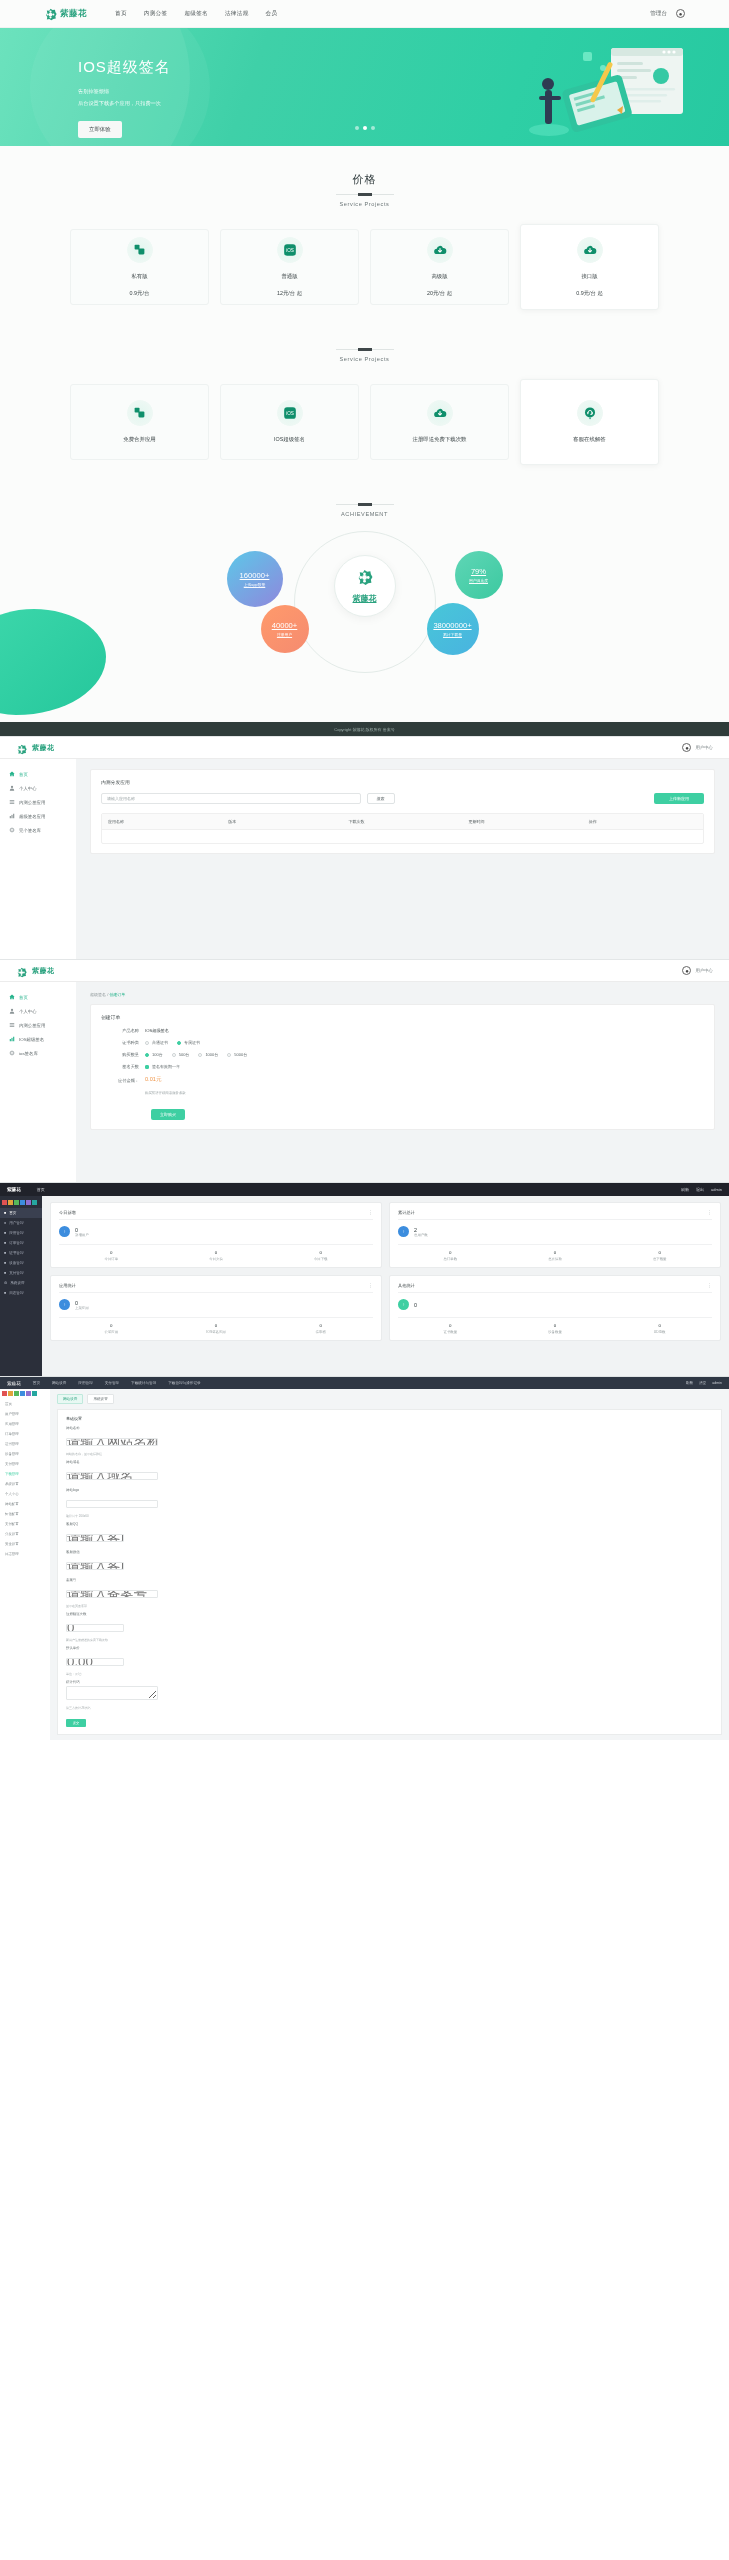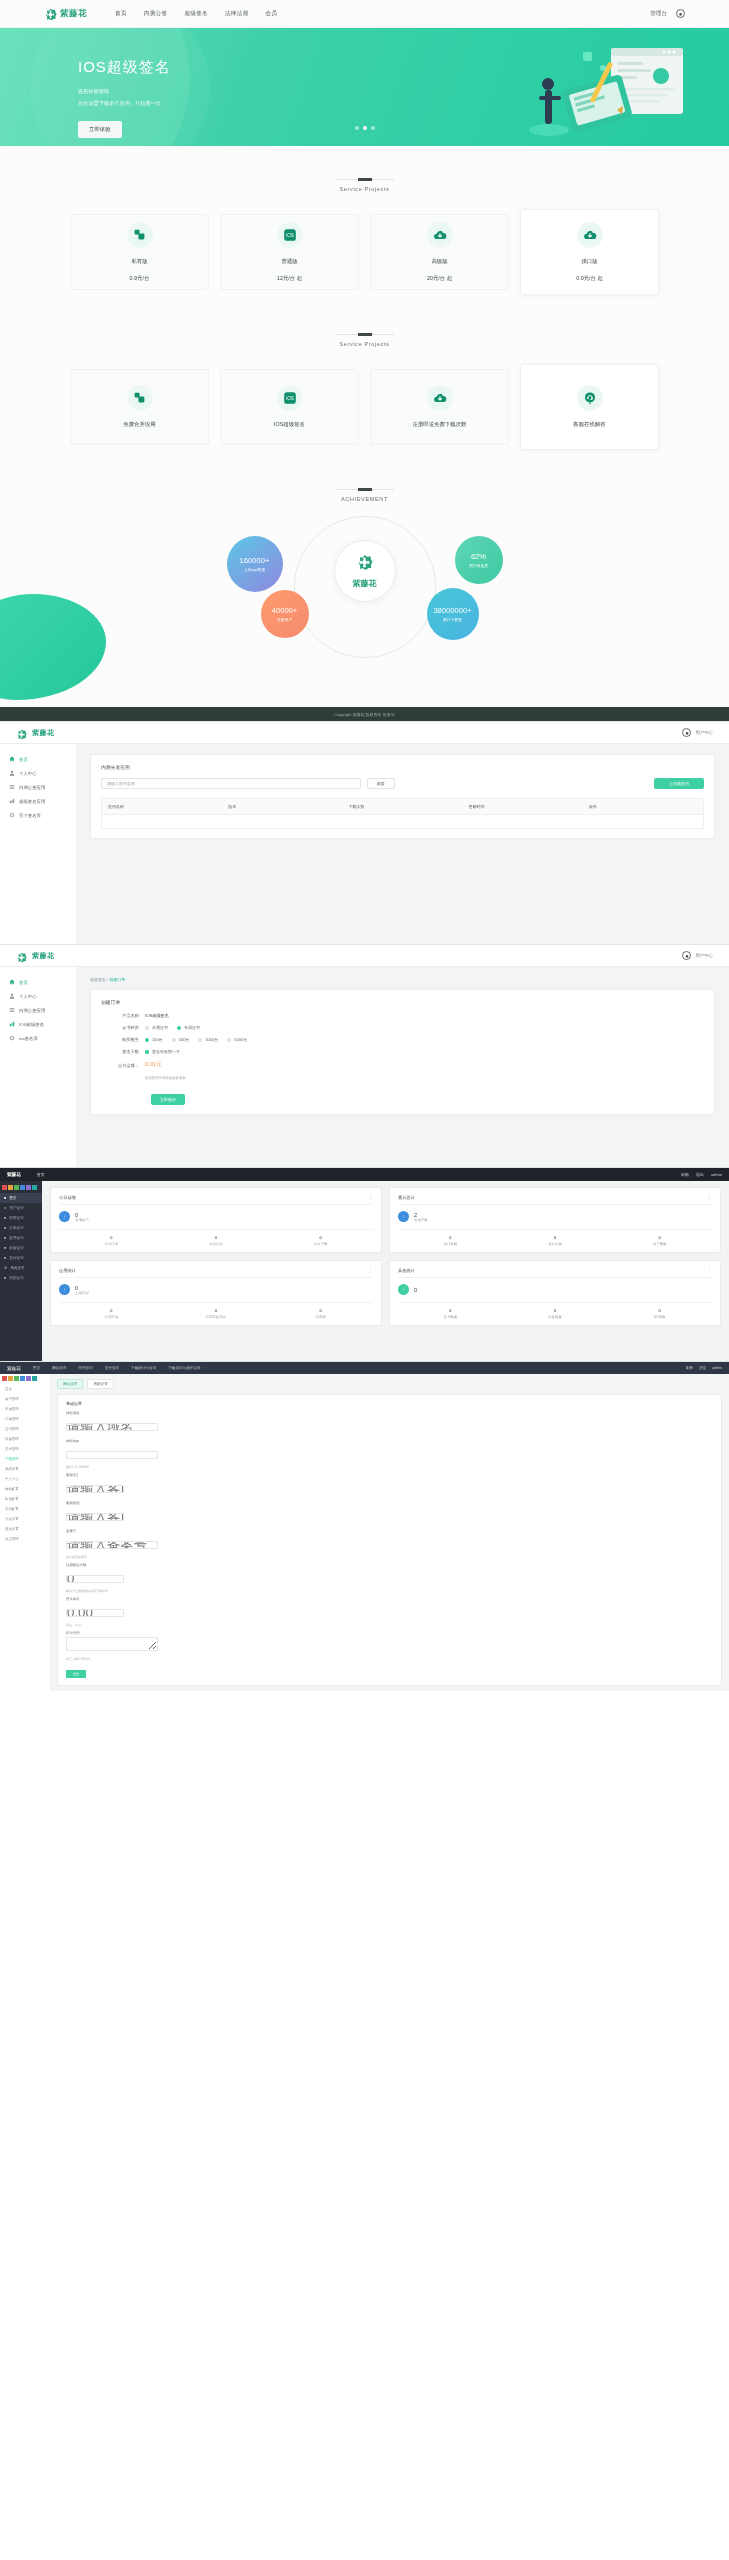--- a/index.html
+++ b/index.html
@@ -77,21 +77,21 @@
   .card-p { font-size:5.4px; color:#3d4648; }
 
   
   .ach { position:relative; height: 205px; background:#fbfcfb; overflow:hidden; }
   .ach-green-blob { position:absolute; left:-44px; top: 92px; width:150px; height:106px;
     background: linear-gradient(135deg,#3fd9ac,#25c79c); border-radius: 52% 48% 60% 40%/55% 45% 55% 45%; }
   .ach-wrap { position:relative; width:260px; margin: 0 auto; height:150px; }
   .ring { position:absolute; left:50%; top:14px; transform:translateX(-50%);
     width:142px; height:142px; border:1px solid #e3ebe8; border-radius:50%; }
   .bubble { position:absolute; border-radius:50%; display:flex; flex-direction:column;
-    align-items:center; justify-content:center; color:#fff; }
+    align-items:center; justify-content:center; color:#fff;text-decoration:underline; }
   .bubble .n { font-size:7.6px; font-weight:500; }
   .bubble .l { font-size:3.8px; margin-top:2px; opacity:.95; }
   .b-center {
     left:50%; top:38px; transform:translateX(-50%); width:62px; height:62px;
     background:#fff; border:1px solid #e7efec; box-shadow:0 2px 10px rgba(0,0,0,.05);
     color:#2aa27f;
   }
   .b-center .brand { font-size:8px; font-weight:bold; color:#2aa27f; margin-top:3px; }
   .b1 { left:-8px; top:34px; width:56px; height:56px; background:linear-gradient(140deg,#5cc8e8,#8f87dd); }
   .b2 { right:-8px; top:34px; width:48px; height:48px; background:linear-gradient(140deg,#5fd6b6,#3cc9a0); }
@@ -280,20 +280,21 @@
 
     <div class="dots">
       <span class="dot"></span>
       <span class="dot on"></span>
       <span class="dot"></span>
     </div>
   </div>
 
   <div class="sec">
     <div class="sec-h">
+      <div class="zh">价格</div>
       <div class="rule">
           <i></i>
         </div>
       <div class="en">Service Projects</div>
     </div>
     <div class="cards">
 
       <div class="card">
         <span class="card-ic">
           <svg width="13" height="13" viewBox="0 0 24 24">
@@ -420,21 +421,21 @@
           </svg>
         </span>
         <span class="brand">紫藤花</span>
       </div>
 
       <div class="bubble b1">
         <span class="n">160000+</span>
         <span class="l">上传app数量</span>
       </div>
       <div class="bubble b2">
-        <span class="n">62%</span>
+        <span class="n">79%</span>
         <span class="l">用户满意度</span>
       </div>
       <div class="bubble b3">
         <span class="n">40000+</span>
         <span class="l">注册用户</span>
       </div>
       <div class="bubble b4">
         <span class="n">38000000+</span>
         <span class="l">累计下载量</span>
       </div>
@@ -924,20 +925,25 @@
 
     <div class="adm2-main">
       <div class="tabsbar">
         <span class="t on">网站设置</span>
         <span class="t">系统设置</span>
       </div>
 
       <div class="fpanel">
         <div class="f-title">基础设置</div>
 
+        <div>
+          <div class="f-lbl">网站名称</div>
+          <input class="f-inp md" placeholder="请输入网站名称" style="">
+          <div class="f-note">网站的名称，显示在标题栏</div>
+        </div>
 
         <div>
           <div class="f-lbl">网站域名</div>
           <input class="f-inp md" placeholder="请输入域名" style="">
         </div>
 
         <div>
           <div class="f-lbl">网站logo</div>
           <input class="f-inp md" style="">
           <div class="f-note">建议尺寸 200x60</div>

